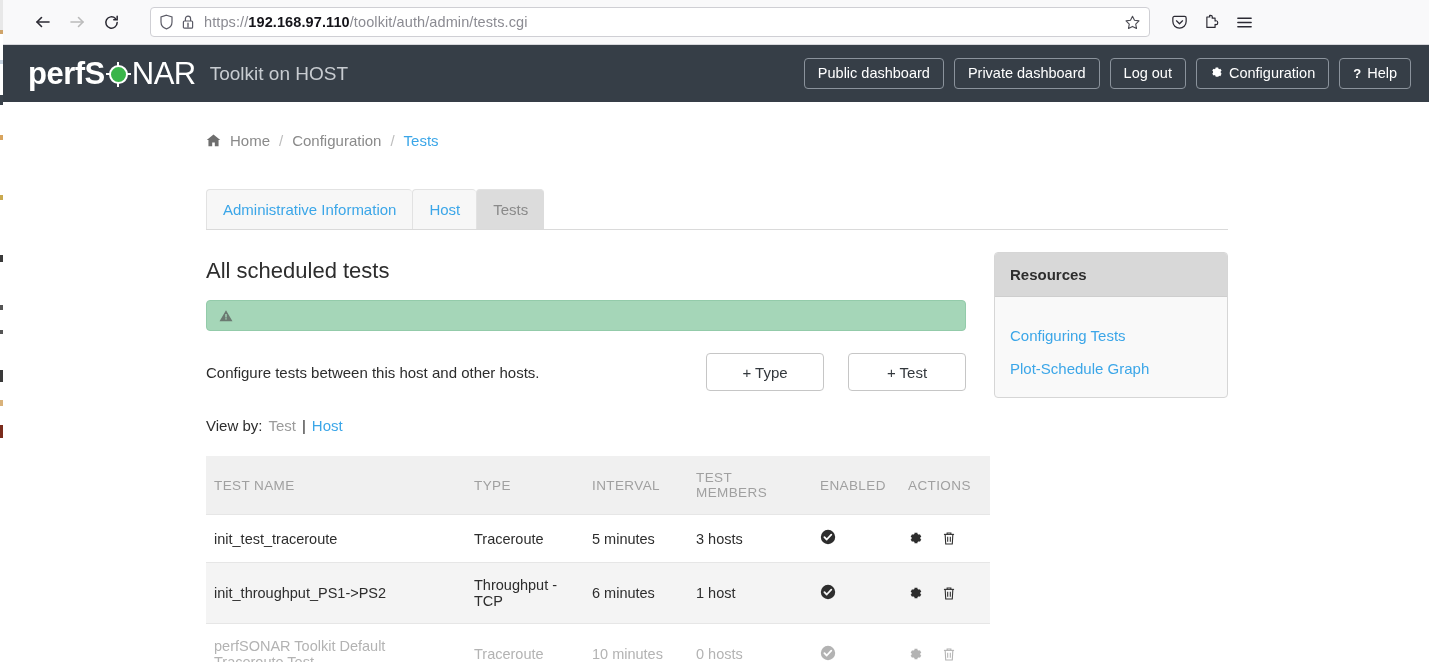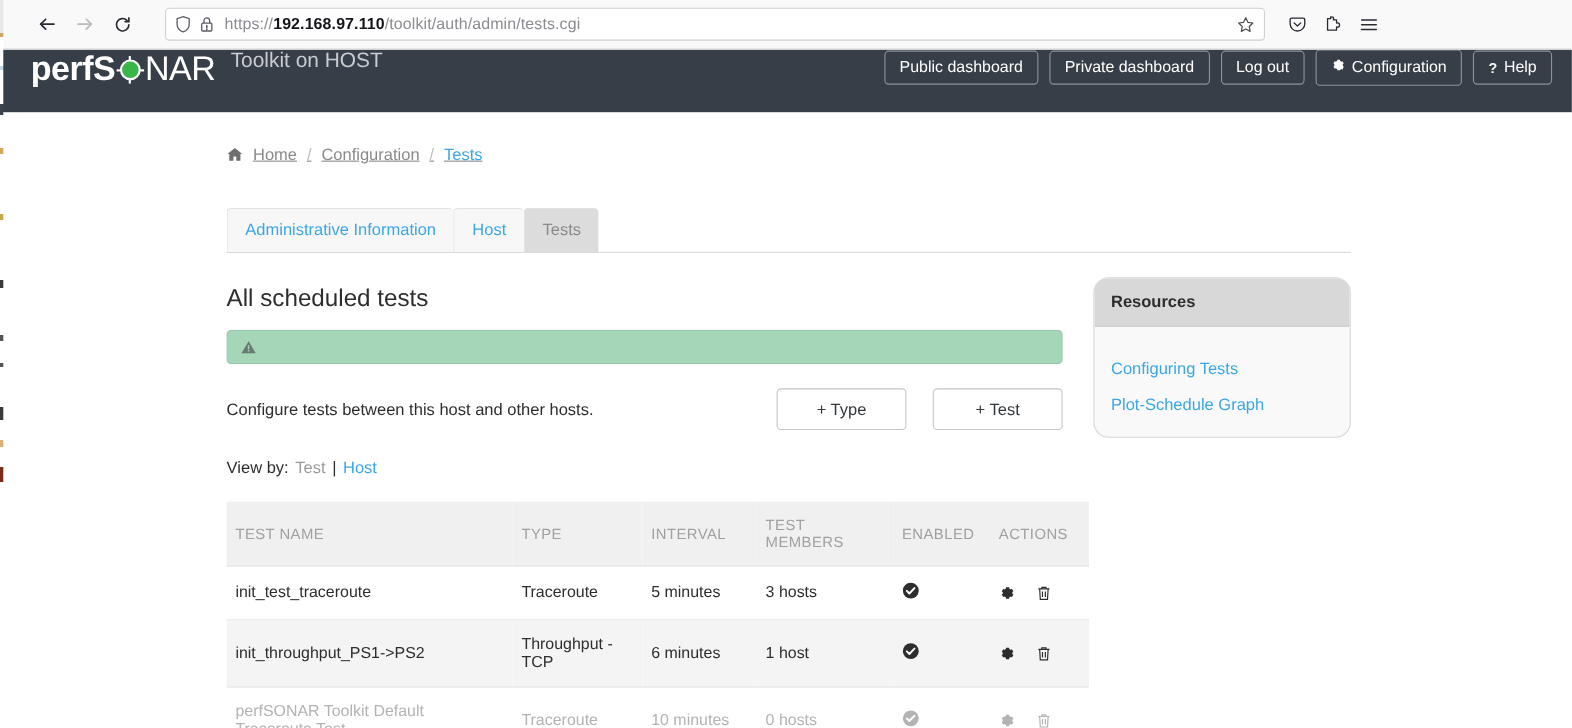--- a/index.html
+++ b/index.html
@@ -88,21 +88,21 @@
     margin-left: auto; color: #4a4a52; display:flex; padding-left:10px;
   }
   .chrome-right { display: flex; align-items: center; gap: 14px; margin-left: 6px; }
   .chrome-icon { color: #2b2a33; display: flex; align-items: center; }
 
   
   .ps-header {
     height: 57px;
     background: #363e47;
     display: flex;
-    align-items: flex-start;
+    align-items: center;
     padding: 0 18px 0 28px;
   }
   .logo {
     display: flex; align-items: baseline;
     font-size: 31px;
     letter-spacing: -0.5px;
     color: #ffffff;
   }
   .logo .lo-a { font-weight: 700; }
   .logo .lo-b { font-weight: 300; }
@@ -159,21 +159,20 @@
     padding-left: 206px;
     padding-top: 30px;
     position: relative;
   }
   .breadcrumb {
     display: flex; align-items: center;
     gap: 9px;
     font-size: 15px;
     color: #8a8a8a;
     margin-bottom: 40px;
-    text-decoration: underline;
   }
   .breadcrumb .home-ico { color: #6e6e6e; display:flex; align-items:center; }
   .breadcrumb .sep { color: #bdbdbd; }
   .breadcrumb .crumb-link { color: #3ba6e8; }
 
   .content-wrap { display: flex; align-items: flex-start; }
   .main-col { width: 760px; flex: 0 0 760px; }
 
   .tabs {
     display: flex;
@@ -292,21 +291,21 @@
   tr.disabled .icon-cell { color: #bdbdbd; }
   .act-icons { display: flex; gap: 19px; align-items: center; }
   .iconbtn { display: inline-flex; cursor: pointer; }
 
   
   .resources {
     width: 234px;
     margin-left: 28px;
     margin-top: 22px;
     border: 1px solid #d6d6d6;
-    border-radius: 14px;
+    border-radius: 4px;
     overflow: hidden;
     background: #f9f9f9;
   }
   .res-head {
     background: #d8d8d8;
     padding: 13px 15px;
     font-size: 15px;
     font-weight: 700;
     color: #2d2d2d;
     border-bottom: 1px solid #cecece;

